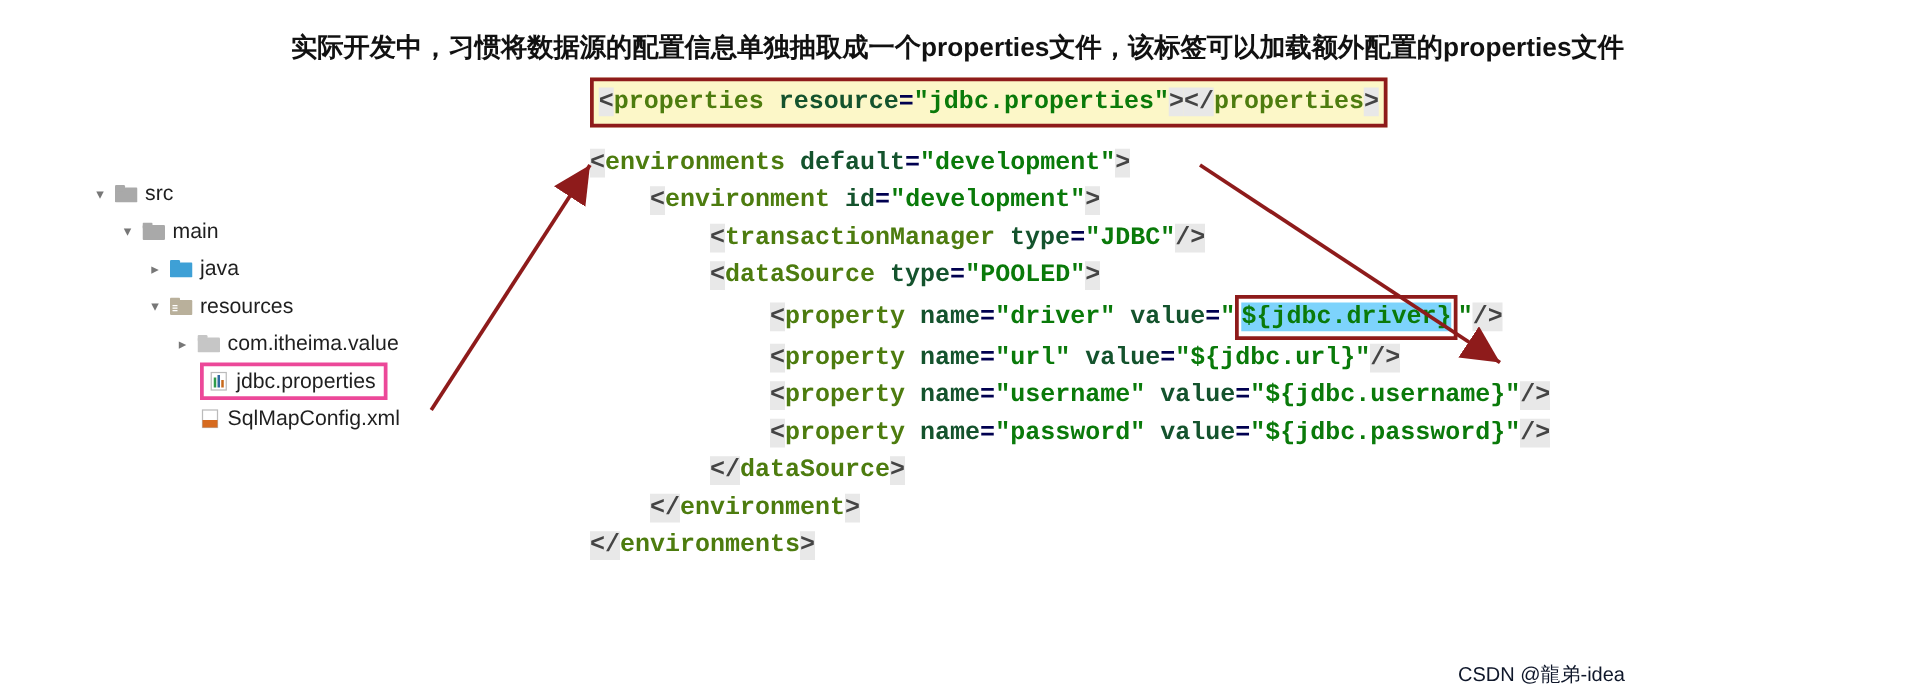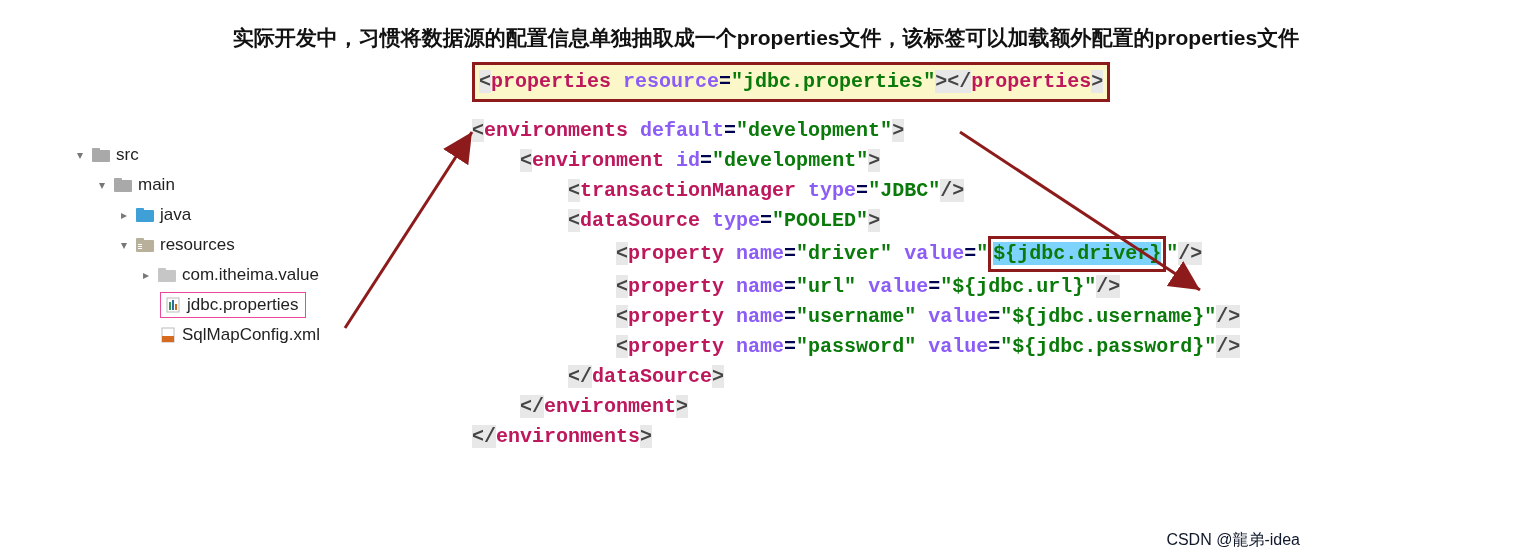--- a/index.html
+++ b/index.html
@@ -39,43 +39,43 @@
     align-items: center;
     height: 30px;
   }
   .tw { display:inline-flex; align-items:center; justify-content:center; width:16px; color:#777; font-size:12px; margin-right:4px;}
   .folder { display:inline-flex; align-items:center; margin-right:6px;}
   .indent1 { margin-left: 22px; }
   .indent2 { margin-left: 44px; }
   .indent3 { margin-left: 66px; }
   .indent3b{ margin-left: 88px; }
   .jdbc-box {
-    border: 1px solid #ec4899;
+    border: 3px solid #ec4899;
     padding: 2px 6px 2px 4px;
     display: inline-flex;
     align-items: center;
   }
   
   .code {
     position: absolute;
     top: 62px;
     left: 472px;
     font-family: "Consolas","Courier New",monospace;
     font-size: 20px;
     line-height: 30px;
     font-weight: bold;
     color: #000050;
     background: #fff;
   }
   .code .row { white-space: pre; }
   .code .bg-y { background: #fcf7c8; }
   .comment { color:#8f8f8f; font-style: italic; }
-  .tag { color:#be185d; }
+  .tag { color:#4d7c0f; }
   .angle { color:#444; background:#e8e8e8; }
-  .attr { color:#8b5cf6; }
+  .attr { color:#14532d; }
   .str { color:#0a7a0a; font-weight:bold; }
   .val-hl { background:#7dd3fc; color:#0a7a0a; font-weight:bold;}
   .props-box {
     border: 3px solid #8e1b1b;
     padding: 2px 4px;
     display: inline-block;
   }
   .driver-box {
     border: 3px solid #8e1b1b;
     padding: 0 2px;

